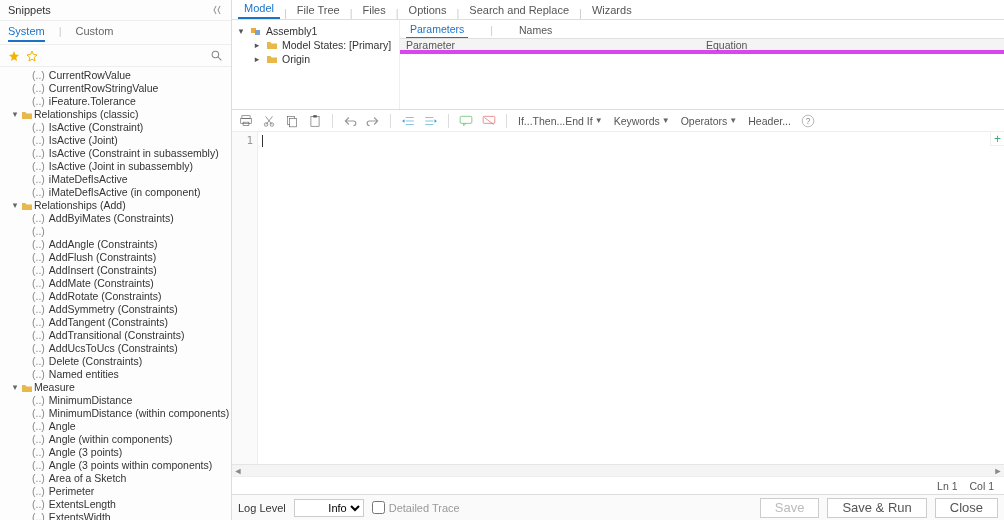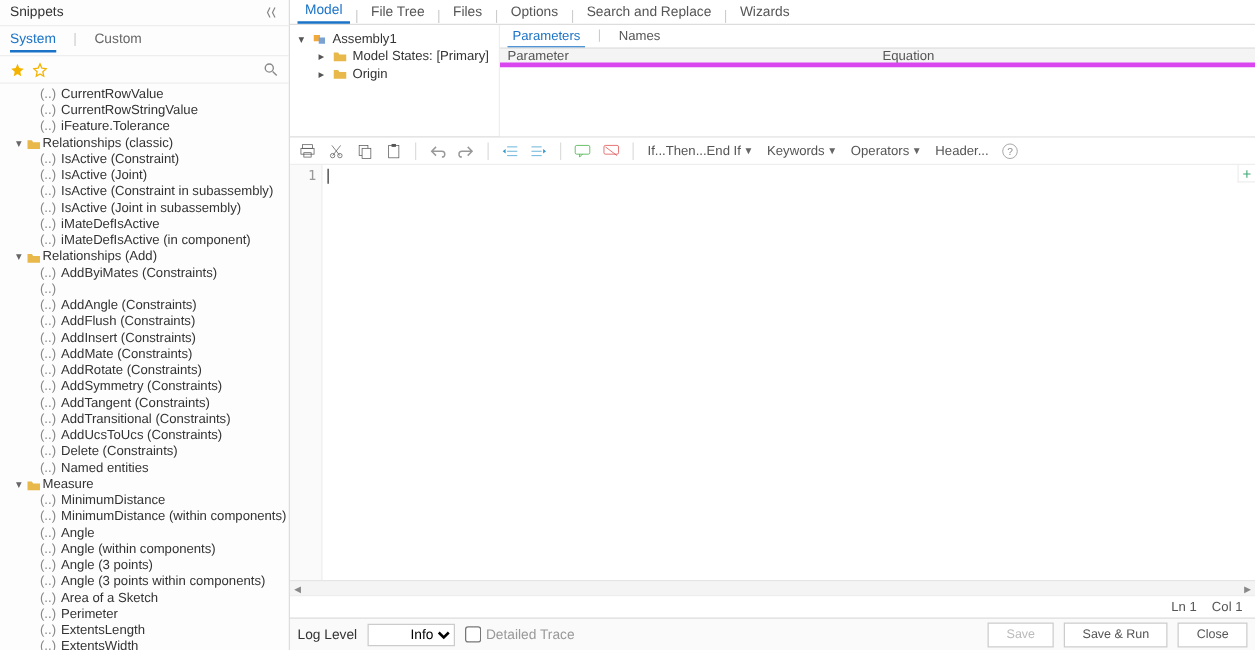--- a/index.html
+++ b/index.html
@@ -32,21 +32,21 @@
 .top-tab { padding: 2px 6px 3px; cursor: pointer; color: #555; }
 .top-tab.active { color: #1a73c7; border-bottom: 2px solid #1a73c7; }
 .tab-sep { color: #ccc; padding: 0 2px; }
 .mid-split { display: flex; height: 90px; border-bottom: 1px solid #ddd; }
 .model-tree { width: 168px; border-right: 1px solid #eee; padding: 4px 2px; font-size: 10.5px; }
 .mt-row { display: flex; align-items: center; height: 14px; gap: 4px; cursor: pointer; }
 .mt-row .exp { width: 10px; text-align: center; color: #555; font-size: 9px; }
 .mt-row.lvl0 { padding-left: 2px; }
 .mt-row.lvl1 { padding-left: 18px; }
 .param-pane { flex: 1; display: flex; flex-direction: column; }
-.param-tabs { display: flex; gap: 8px; padding: 2px 6px 0; font-size: 10.5px; height: 18px; align-items: flex-start; }
+.param-tabs { display: flex; gap: 20px; padding: 2px 6px 0; font-size: 10.5px; height: 18px; align-items: center; }
 .param-tab { padding: 1px 4px 2px; cursor: pointer; color: #555; }
 .param-tab.active { color: #1a73c7; border-bottom: 2px solid #1a73c7; }
 .param-grid-head { display: flex; background: #f4f4f4; border-top: 1px solid #e0e0e0; border-bottom: 4px solid #d946ef; font-size: 10.5px; color: #555; height: 16px; align-items: center; }
 .pg-col1 { width: 300px; padding-left: 6px; }
 .pg-col2 { flex: 1; padding-left: 6px; }
 .param-grid-body { flex: 1; background: #fff; }
 .editor-tb { display: flex; align-items: center; gap: 7px; padding: 2px 6px; border-bottom: 1px solid #eee; height: 22px; font-size: 10.5px; color: #555; }
 .editor-tb .sep { width: 1px; height: 14px; background: #ddd; margin: 0 2px; }
 .editor-tb .btn { cursor: pointer; display: inline-flex; align-items: center; justify-content: center; width: 16px; height: 16px; }
 .editor-tb .drop { cursor: pointer; display: inline-flex; align-items: center; gap: 2px; padding: 0 2px; }
@@ -57,21 +57,21 @@
 .code .cursor { display: inline-block; width: 1px; height: 12px; background: #333; vertical-align: middle; }
 .hscroll { height: 12px; background: #f4f4f4; border-top: 1px solid #e5e5e5; display: flex; align-items: center; }
 .hscroll .ar { width: 12px; text-align: center; color: #888; font-size: 9px; cursor: pointer; }
 .hscroll .track { flex: 1; }
 .status-strip { display: flex; justify-content: flex-end; gap: 12px; padding: 2px 10px; font-size: 10.5px; color: #555; border-top: 1px solid #eee; height: 18px; align-items: center; }
 .bottom-bar { display: flex; align-items: center; height: 26px; border-top: 1px solid #ddd; padding: 0 6px; gap: 8px; font-size: 11px; background: #fafafa; }
 .bottom-bar select { font-size: 11px; height: 18px; border: 1px solid #ccc; background: #fff; width: 70px; text-align: right; }
 .bottom-bar .chk { display: flex; align-items: center; gap: 4px; color: #999; }
 .bottom-bar .chk input { margin: 0; }
 .bottom-bar .spacer { flex: 1; }
-.bottom-bar button { font-size: 10px; height: 20px; padding: 0 14px; border: 1px solid #ccc; background: #fff; cursor: pointer; color: #555; }
+.bottom-bar button { font-size: 13px; height: 20px; padding: 0 14px; border: 1px solid #ccc; background: #fff; cursor: pointer; color: #555; }
 .bottom-bar button.disabled { color: #bbb; }
 .plus-corner { position: absolute; top: 0; right: 0; width: 14px; height: 14px; display: flex; align-items: center; justify-content: center; color: #4a7; cursor: pointer; font-size: 12px; background: #fff; border-left: 1px solid #eee; border-bottom: 1px solid #eee; }
 svg { display: block; }
 </style>
 </head>
 <body>
 
 <div class="left-panel">
   <div class="snip-header">
     <span class="snip-title">Snippets</span>

